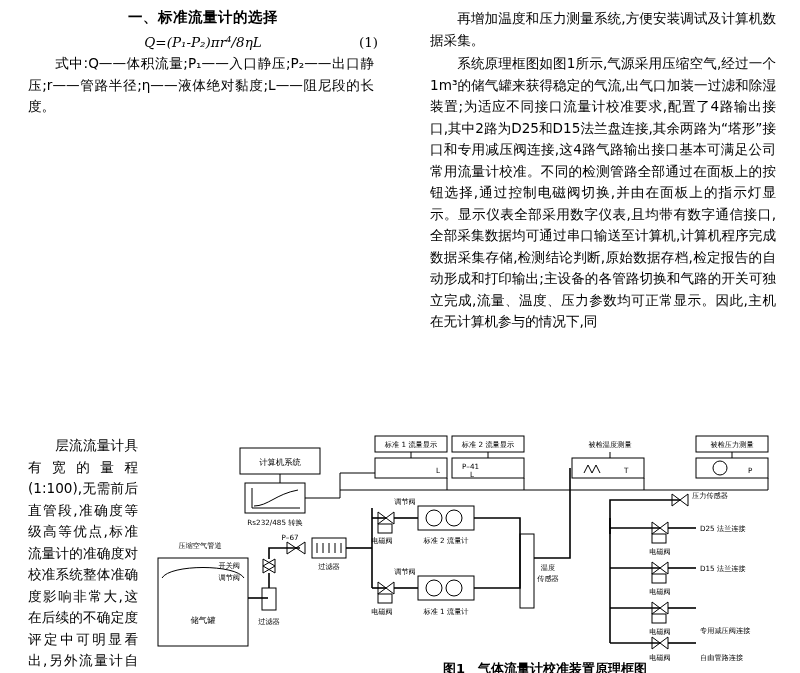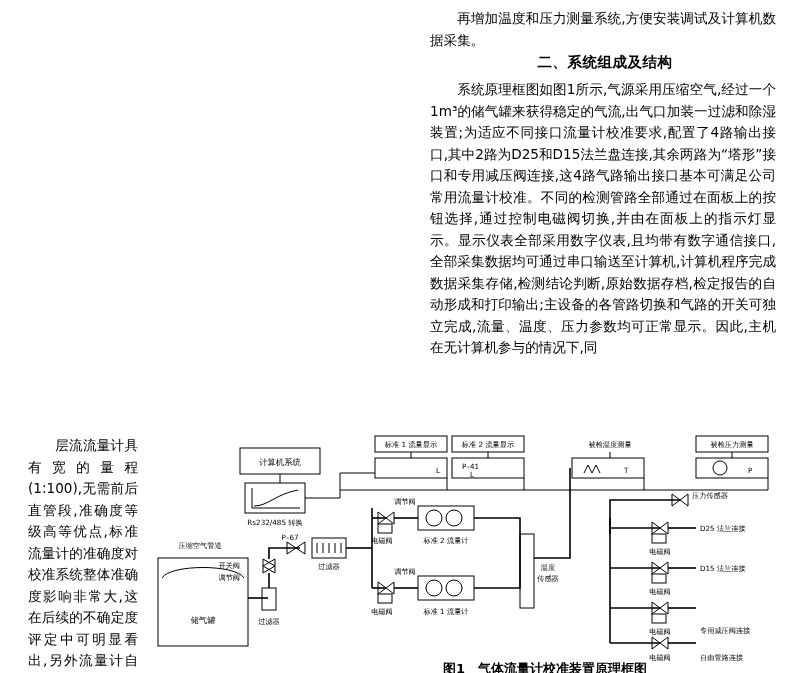--- a/index.html
+++ b/index.html
@@ -42,29 +42,34 @@
   .bx{fill:none;stroke:#000;stroke-width:1;}
   .ln{stroke:#000;stroke-width:1;fill:none;}
   .lnb{stroke:#000;stroke-width:1.6;fill:none;}
 </style>
 </head>
 <body>
 
 <div class="page">
 
   <div class="col col-left">
+    <h2 class="sec">一、标准流量计的选择</h2>
+    <div class="formula">
+      <span>Q=(P₁-P₂)πr⁴/8ηL</span>
+      <span class="num">(1)</span>
+    </div>
+    <p class="body">式中:Q——体积流量;P₁——入口静压;P₂——出口静压;r——管路半径;η——液体绝对黏度;L——阻尼段的长度。</p>
   </div>
 
   <div class="wrapcol">
     <p>层流流量计具有宽的量程(1:100),无需前后直管段,准确度等级高等优点,标准流量计的准确度对校准系统整体准确度影响非常大,这在后续的不确定度评定中可明显看出,另外流量计自带串口数据通信接口,流量显示输出为标准状态(101.325kPa,25℃),不必</p>
   </div>
 
   <div class="col col-right">
     <p class="body">再增加温度和压力测量系统,方便安装调试及计算机数据采集。</p>
-    <h2 class="sec">二、系统组成及结构</h2>
     <p class="body">系统原理框图如图1所示,气源采用压缩空气,经过一个1m³的储气罐来获得稳定的气流,出气口加装一过滤和除湿装置;为适应不同接口流量计校准要求,配置了4路输出接口,其中2路为D25和D15法兰盘连接,其余两路为“塔形”接口和专用减压阀连接,这4路气路输出接口基本可满足公司常用流量计校准。不同的检测管路全部通过在面板上的按钮选择,通过控制电磁阀切换,并由在面板上的指示灯显示。显示仪表全部采用数字仪表,且均带有数字通信接口,全部采集数据均可通过串口输送至计算机,计算机程序完成数据采集存储,检测结论判断,原始数据存档,检定报告的自动形成和打印输出;主设备的各管路切换和气路的开关可独立完成,流量、温度、压力参数均可正常显示。因此,主机在无计算机参与的情况下,同</p>
   </div>
 
   <div class="figure">
     <svg width="650" height="240" viewBox="0 0 650 240">
 
       <rect class="bx" x="100" y="20" width="80" height="26"></rect>
       <text class="ftxt" x="140" y="37" text-anchor="middle">计算机系统</text>
 
       <rect class="bx" x="105" y="55" width="60" height="30"></rect>

